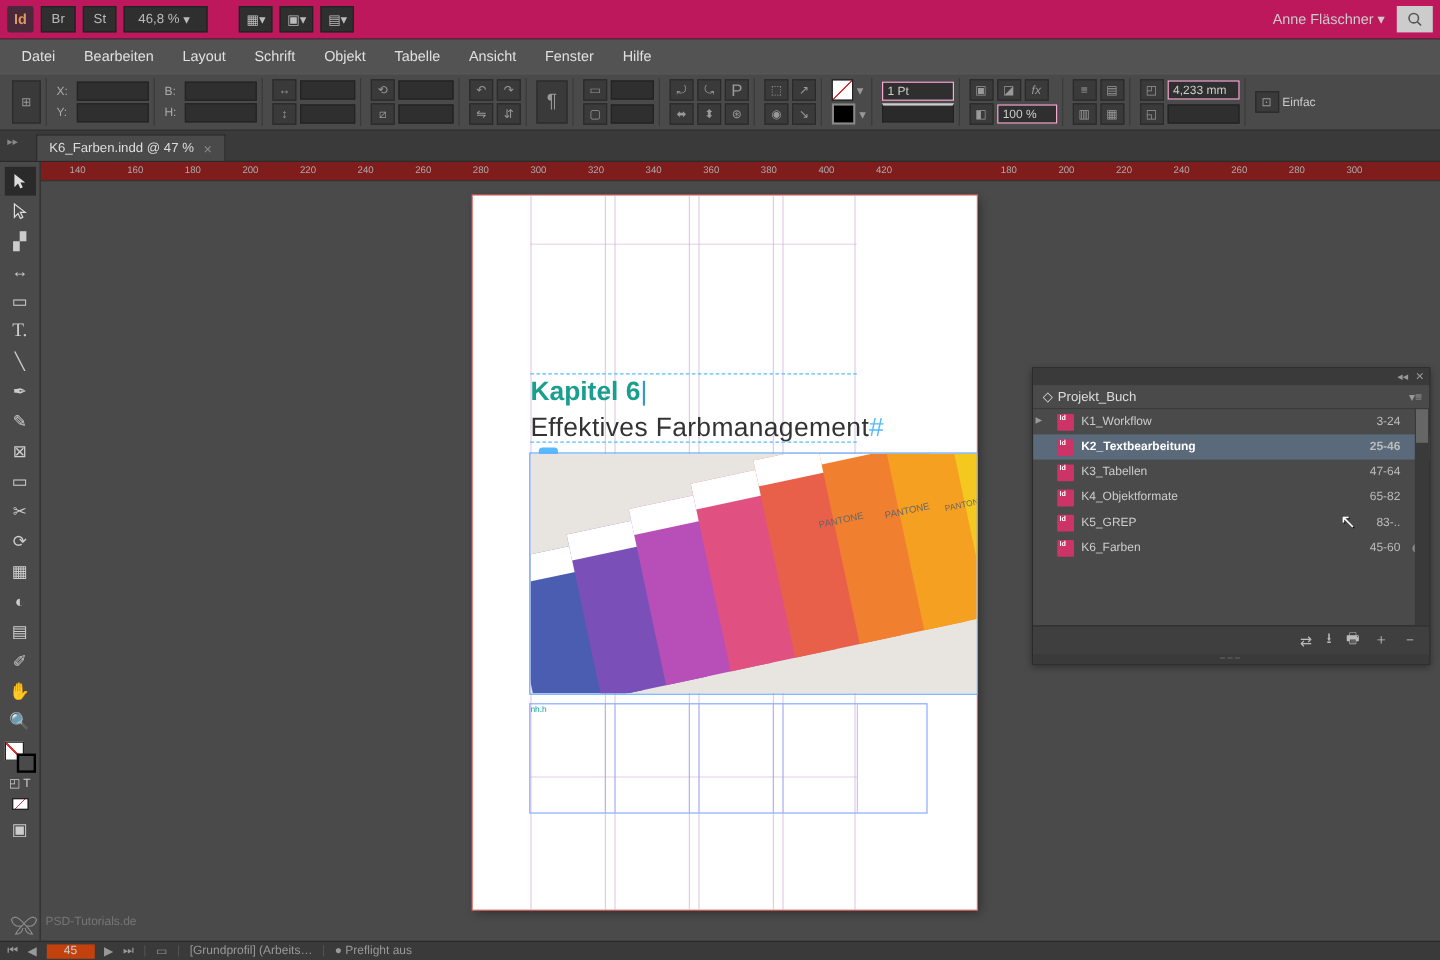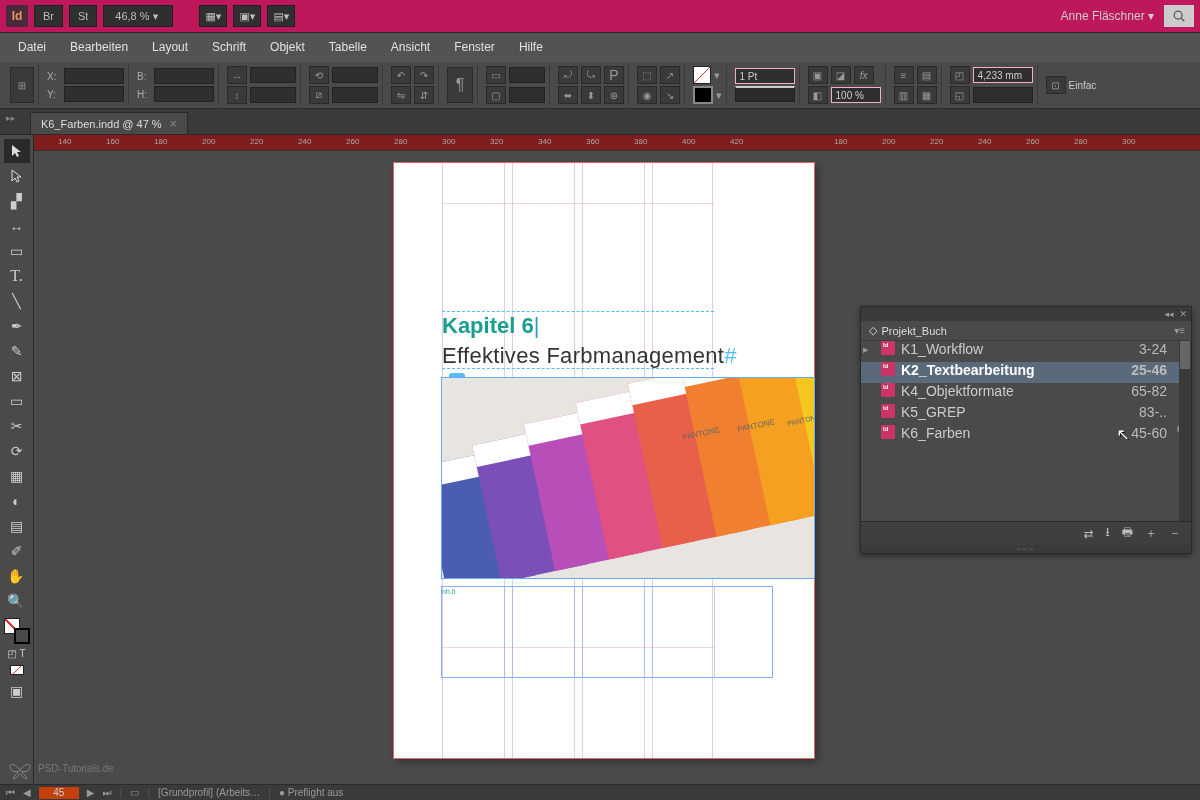--- a/index.html
+++ b/index.html
@@ -68,21 +68,21 @@
 .placeholder-txt { position: absolute; top: 425px; left: 48px; font-size: 7px; color: #1a9; }
 .textframe { position: absolute; top: 424px; left: 48px; width: 330px; height: 90px; outline: 1px solid #8af; }
 .textframe .col { position: absolute; top: 0; bottom: 0; width: 1px; background: #8af; opacity: .6; }
 
 
 .book-panel { position: absolute; top: 306px; right: 8px; width: 332px; background: #4a4a4a; border: 1px solid #2a2a2a; box-shadow: 0 2px 6px rgba(0,0,0,.4); z-index: 10; }
 .bp-ctl { height: 14px; background: #3a3a3a; display: flex; justify-content: flex-end; align-items: center; gap: 6px; padding: 0 4px; color: #999; font-size: 9px; }
 .bp-tab { height: 20px; background: #4a4a4a; display: flex; align-items: center; padding: 0 8px; font-size: 11px; color: #ddd; border-bottom: 1px solid #3a3a3a; position: relative; }
 .bp-tab .menu { position: absolute; right: 6px; color: #999; font-size: 10px; }
 .bp-list { background: #4a4a4a; min-height: 180px; position: relative; }
-.bp-row { height: 21px; display: flex; padding: 0 6px 0 20px; font-size: 14px; color: #ccc; gap: 6px; }
+.bp-row { height: 21px; display: flex; align-items: center; padding: 0 6px 0 20px; font-size: 10px; color: #ccc; gap: 6px; }
 .bp-row.sel { background: #5a6a7a; color: #fff; font-weight: bold; }
 .bp-row .docicon { width: 14px; height: 14px; background: #c36; border-radius: 1px; position: relative; flex-shrink: 0; }
 .bp-row .docicon::after { content: "Id"; position: absolute; font-size: 6px; color: #fff; left: 2px; top: 1px; font-weight: bold; }
 .bp-row .name { flex: 1; }
 .bp-row .pages { width: 50px; text-align: right; color: #bbb; }
 .bp-row .dot { width: 8px; height: 8px; border-radius: 50%; background: #888; margin-left: 4px; }
 .bp-row .nodot { width: 8px; margin-left: 4px; }
 .bp-side { position: absolute; left: 2px; top: 2px; font-size: 11px; color: #999; }
 .bp-scroll { position: absolute; right: 0; top: 0; bottom: 0; width: 12px; background: #3a3a3a; }
 .bp-scroll .thumb { position: absolute; top: 0; left: 1px; right: 1px; height: 28px; background: #666; }
@@ -447,20 +447,26 @@
           <span class="nodot"></span>
         </div>
         <div class="bp-row sel">
           <div class="docicon"></div>
           <span class="name">K2_Textbearbeitung</span>
           <span class="pages">25-46</span>
           <span class="nodot"></span>
         </div>
         <div class="bp-row">
           <div class="docicon"></div>
+          <span class="name">K3_Tabellen</span>
+          <span class="pages">47-64</span>
+          <span class="nodot"></span>
+        </div>
+        <div class="bp-row">
+          <div class="docicon"></div>
           <span class="name">K4_Objektformate</span>
           <span class="pages">65-82</span>
           <span class="nodot"></span>
         </div>
         <div class="bp-row">
           <div class="docicon"></div>
           <span class="name">K5_GREP</span>
           <span class="pages">83-..</span>
           <span class="nodot"></span>
         </div>

